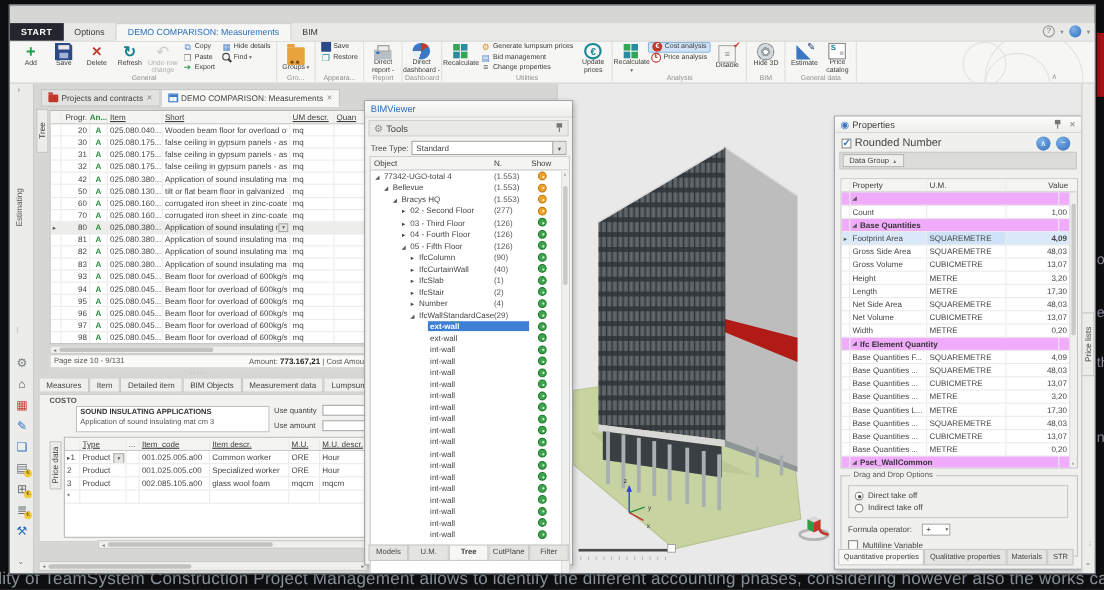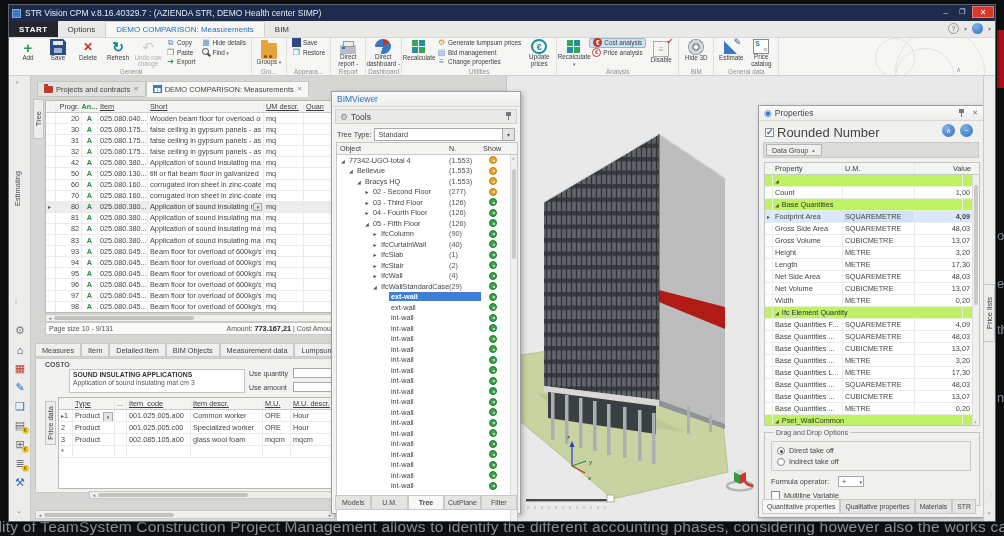--- a/index.html
+++ b/index.html
@@ -194,31 +194,31 @@
 .vpbg{position:absolute;left:497px;top:0;width:479px;height:447px;background:#e9e9e9;border-left:1px solid #c2c2c0}
 .scene{position:absolute;left:497px;top:0;width:252px;height:447px}
 
 .props{position:absolute;left:749px;top:29px;width:226px;height:413px;background:#f0f0ee;border:1px solid #9aa0a6;box-shadow:2px 2px 5px rgba(0,0,0,.25)}
 .props-title{height:15px;background:linear-gradient(#fbfbf9,#ededeb);border-bottom:1px solid #d8d8d6;display:flex;align-items:center;gap:3px;padding:0 5px;font-size:8.5px;color:#444}
 .props-title .p-ic{color:#3b78c4;font-size:9px}
 .p-close{color:#777;font-size:7px;margin-left:4px}
 .roundedrow{display:flex;align-items:center;gap:3px;margin:4px 6px 2px;position:relative}
 .cb{width:9px;height:9px;background:#fff;border:1px solid #8a8a8a;position:relative}
 .cb.on::before{content:"✓";position:absolute;left:0px;top:-2px;color:#2a6fc0;font-size:9px;font-weight:bold}
-.roundedrow .lb{font-size:13px;color:#444}
+.roundedrow .lb{font-size:10px;color:#444}
 .bluecirc{position:absolute;top:-1px;width:13px;height:13px;border-radius:50%;background:radial-gradient(circle at 35% 30%,#7fb1e8,#2f6cb8);color:#fff;font-size:7px;display:flex;align-items:center;justify-content:center}
 .dgbar{height:16px;margin:2px 4px 0;background:#dcdcda;border:1px solid #c9c9c7;display:flex;align-items:center;padding:1px 2px}
 .dgtab{height:12px;background:#efefed;border:1px solid #b5b5b3;display:flex;align-items:center;gap:3px;padding:0 5px;font-size:7px;color:#444}
 .dgtab::after{content:"▲";font-size:4.5px;color:#777}
 .pgrid{position:absolute;left:5px;top:56px;width:216px;height:264px;background:#fff;border:1px solid #c5c5c3;overflow:hidden}
 .pghead{display:flex;height:12px;background:#f4f4f2;border-bottom:1px solid #c9c9c7;font-size:7.3px;color:#3c3c3c;align-items:center}
 .pm{width:8px;flex:none}.pp{width:70px;flex:none}.pu{width:72px;flex:none}.pv{flex:1;justify-content:flex-end;border-right:none;padding-right:8px}
 .prow{display:flex;height:12px;border-bottom:1px solid #ebebe9;align-items:center;font-size:7.3px;color:#444}
 .prow .c{border-right:1px solid #ebebe9}
-.prow[data-t="group"]{background:#bef264;font-weight:normal;color:#333}
+.prow[data-t="group"]{background:#f0abfc;font-weight:bold;color:#333}
 .prow[data-t="group"] .pp{width:190px}
 .prow[data-t="group"] .pp::before{content:"◢";font-size:5px;margin-right:3px;color:#555}
 .prow[data-sel]{background:#d9e9f9}
 .prow[data-sel] .pm::before{content:"▸";font-size:6px;color:#555}
 .prow[data-sel] .pu{background:#cfe2f7}
 .prow[data-sel] .pv{font-weight:bold}
 .pgscroll{position:absolute;right:0;top:12px;bottom:0;width:7px;background:#f0f0ee;border-left:1px solid #ddd}
 .pgscroll i{position:absolute;left:1px;right:1px;top:10px;height:120px;background:#c9c9c7;border-radius:2px}
 .pgscroll::after{content:"∨";position:absolute;bottom:1px;left:1px;font-size:4px;color:#777}
 .ddbox{position:absolute;left:5px;top:326px;width:216px;height:74px;border:1px solid #c3c3c1}
@@ -248,29 +248,20 @@
 <div class="stage">
   <div class="caption">bility of TeamSystem Construction Project Management allows to identify the different accounting phases, considering however also the works carried o</div>
   <div class="frag" style="top:228px">o</div>
   <div class="frag" style="top:276px">el</div>
   <div class="frag" style="top:322px">th</div>
   <div class="frag" style="top:390px">nc</div>
   <div class="red-stripe"></div>
 
   <div class="window">
 
-    <div class="titlebar">
-      <span class="appicon"></span>
-      <span class="title">STR Vision CPM v.8.16.40329.7 : (AZIENDA STR, DEMO Health center SIMP)</span>
-      <span class="winbtns">
-        <span class="wb wb-min"></span>
-        <span class="wb wb-max"></span>
-        <span class="wb wb-close"></span>
-      </span>
-    </div>
 
     <div class="tabrow">
       <div style="display:flex">
 
       <div class="rtab" data-kind="start">
             <span>START</span>
           </div>
           <div class="rtab" data-kind="plain">
             <span>Options</span>
           </div>
@@ -973,21 +964,21 @@
                 <span class="bdot" data-state="green"></span>
               </div>
               <div class="brow" data-ind="4" data-exp="closed">
                 <span class="bexp"></span>
                 <span class="blab">IfcStair</span>
                 <span class="bn">(2)</span>
                 <span class="bdot" data-state="green"></span>
               </div>
               <div class="brow" data-ind="4" data-exp="closed">
                 <span class="bexp"></span>
-                <span class="blab">IfcWall</span>
+                <span class="blab">Number</span>
                 <span class="bn">(4)</span>
                 <span class="bdot" data-state="green"></span>
               </div>
               <div class="brow" data-ind="4" data-exp="open">
                 <span class="bexp"></span>
                 <span class="blab">IfcWallStandardCase</span>
                 <span class="bn">(29)</span>
                 <span class="bdot" data-state="green"></span>
               </div>
               <div class="brow" data-ind="5" data-sel="1">

